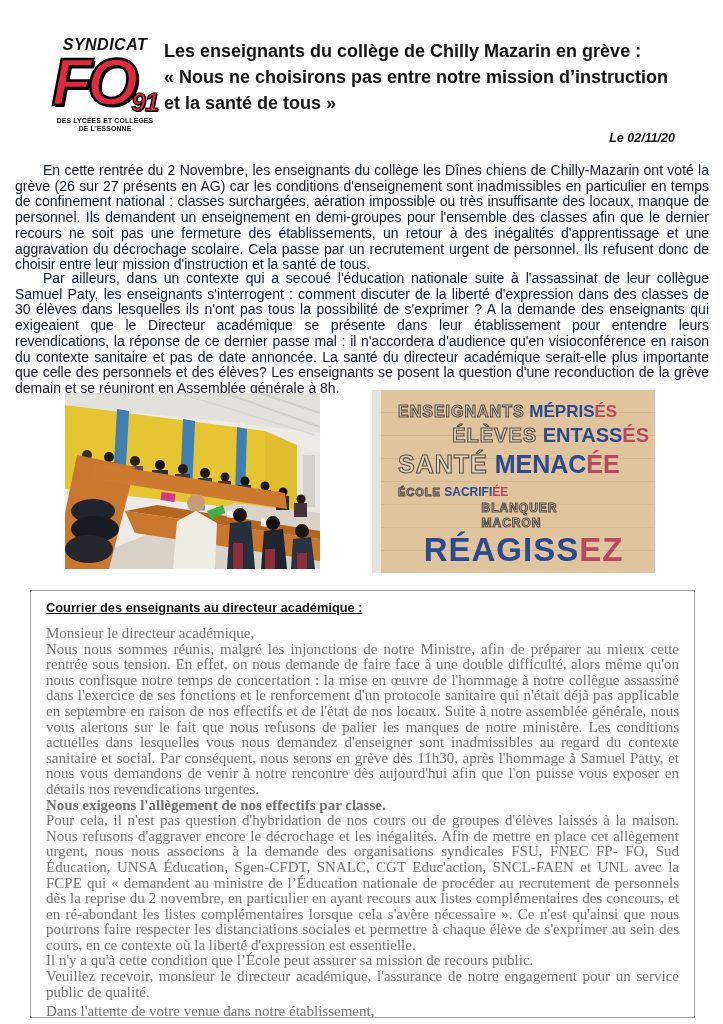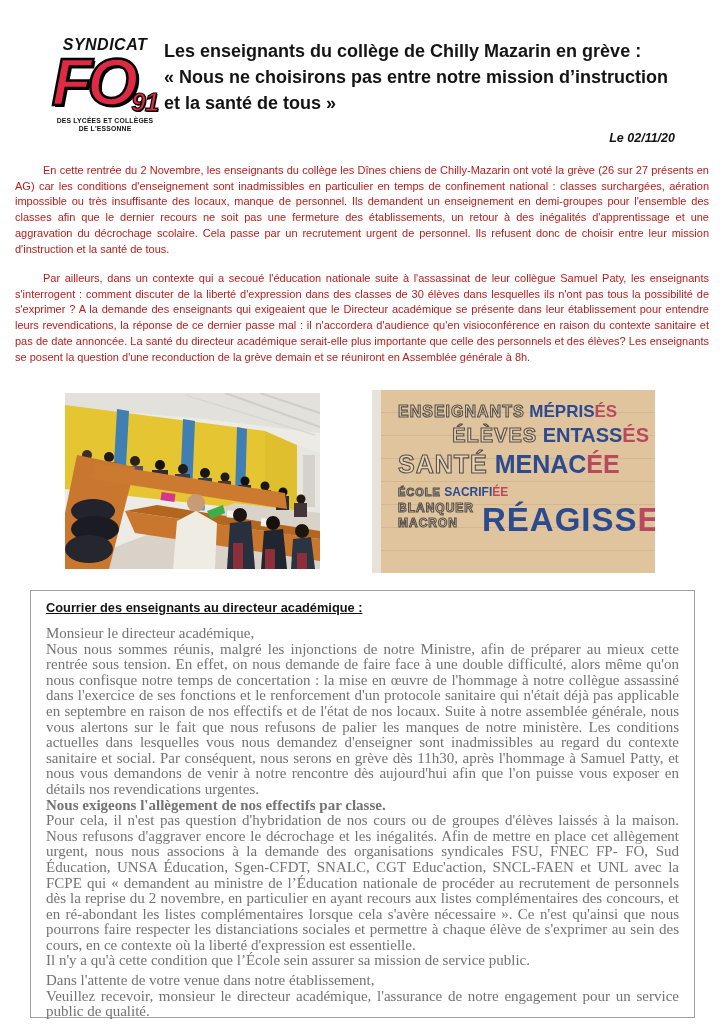--- a/index.html
+++ b/index.html
@@ -37,21 +37,21 @@
   
   .title { position:absolute; left:164px; top:26px; width:505px; }
   .title p { font-weight:bold; font-size:18px; line-height:26px; color:#141414; }
   .date {
     position:absolute; top:119px; right:48px;
     font-weight:bold; font-style:italic; font-size:12.5px; color:#141414;
   }
 
   
   .article-p { position:absolute; left:15px; width:694px; text-align:justify;
-    font-size:11px; line-height:15.7px; color:#b91c1c; text-indent:28px; }
+    font-size:14px; line-height:15.7px; color:#0f172a; text-indent:28px; }
   .article-p1 { top:151px; }
   .article-p2 { top:259px; }
 
   
   .photo-left { position:absolute; left:65px; top:381px; width:255px; height:176px; overflow:hidden; }
   .photo-left svg { display:block; width:100%; height:100%; }
 
   .banner {
     position:absolute; left:372px; top:378px; width:283px; height:183px;
     background:
@@ -66,21 +66,21 @@
     -webkit-text-stroke:1.1px #57504a; letter-spacing:1px;
   }
   .b-blue { color:var(--banner-blue); font-weight:bold; }
   .b-red  { color:var(--banner-red);  font-weight:bold; }
   .l1 { font-size:17px; margin-top:2px; }
   .l1 .outl { font-size:16px; }
   .l2 { font-size:20px; margin-top:2px;text-align:right; }
   .l3 { font-size:25px; margin-top:3px; }
   .l4 { font-size:12px; margin-top:6px; }
   .l4 .outl { font-size:11px; }
-  .banner-bottom { display:flex; align-items:flex-start; margin-top:2px; }
+  .banner-bottom { display:flex; align-items:center; margin-top:2px;flex-direction:column; }
   .banner-names { font-size:12px; line-height:15px; margin-right:8px; }
   .reagissez { font-size:33px; letter-spacing:1px; }
 
   
   .letter-box {
     position:absolute; left:30px; top:578px; width:665px; height:428px;
     border:1px solid #a3a3a3; background:#fff; padding:9px 15px 0 15px;
   }
   .letter-heading {
     font-family:"Liberation Sans", sans-serif; font-weight:bold; font-size:12.8px;
@@ -208,19 +208,19 @@
       <div class="reagissez"><span class="b-blue">RÉAGISS</span><span class="b-red">EZ</span></div>
     </div>
   </div>
 
   <div class="letter-box">
     <p class="letter-heading">Courrier des enseignants au directeur académique :</p>
     <p class="lt nb">Monsieur le directeur académique,</p>
     <p class="lt">Nous nous sommes réunis, malgré les injonctions de notre Ministre, afin de préparer au mieux cette rentrée sous tension. En effet, on nous demande de faire face à une double difficulté, alors même qu'on nous confisque notre temps de concertation : la mise en œuvre de l'hommage à notre collègue assassiné dans l'exercice de ses fonctions et le renforcement d'un protocole sanitaire qui n'était déjà pas applicable en septembre en raison de nos effectifs et de l'état de nos locaux. Suite à notre assemblée générale, nous vous alertons sur le fait que nous refusons de palier les manques de notre ministère. Les conditions actuelles dans lesquelles vous nous demandez d'enseigner sont inadmissibles au regard du contexte sanitaire et social. Par conséquent, nous serons en grève dès 11h30, après l'hommage à Samuel Patty, et nous vous demandons de venir à notre rencontre dès aujourd'hui afin que l'on puisse vous exposer en détails nos revendications urgentes.</p>
     <p class="lt lt-bold nb">Nous exigeons l'allègement de nos effectifs par classe.</p>
     <p class="lt">Pour cela, il n'est pas question d'hybridation de nos cours ou de groupes d'élèves laissés à la maison. Nous refusons d'aggraver encore le décrochage et les inégalités. Afin de mettre en place cet allègement urgent, nous nous associons à la demande des organisations syndicales FSU, FNEC FP- FO, Sud Éducation, UNSA Éducation, Sgen-CFDT, SNALC, CGT Educ'action, SNCL-FAEN et UNL avec la FCPE qui « demandent au ministre de l’Éducation nationale de procéder au recrutement de personnels dès la reprise du 2 novembre, en particulier en ayant recours aux listes complémentaires des concours, et en ré-abondant les listes complémentaires lorsque cela s'avère nécessaire ». Ce n'est qu'ainsi que nous pourrons faire respecter les distanciations sociales et permettre à chaque élève de s'exprimer au sein des cours, en ce contexte où la liberté d'expression est essentielle.</p>
-    <p class="lt nb">Il n'y a qu'à cette condition que l’École sein assurer sa mission de service public.</p>
+    <p class="lt nb">Il n'y a qu'à cette condition que l’École peut assurer sa mission de recours public.</p>
+    <p class="lt">Veuillez recevoir, monsieur le directeur académique, l'assurance de notre engagement pour un service public de qualité.</p>
     <p class="lt nb gap-top">Dans l'attente de votre venue dans notre établissement,</p>
-    <p class="lt">Veuillez recevoir, monsieur le directeur académique, l'assurance de notre engagement pour un service public de qualité.</p>
     <p class="lt nb gap-top">Les enseignants du collège les Dînes Chiens, soutenus par les sections FO et SNES</p>
   </div>
 
 </div>
 
 </body></html>

